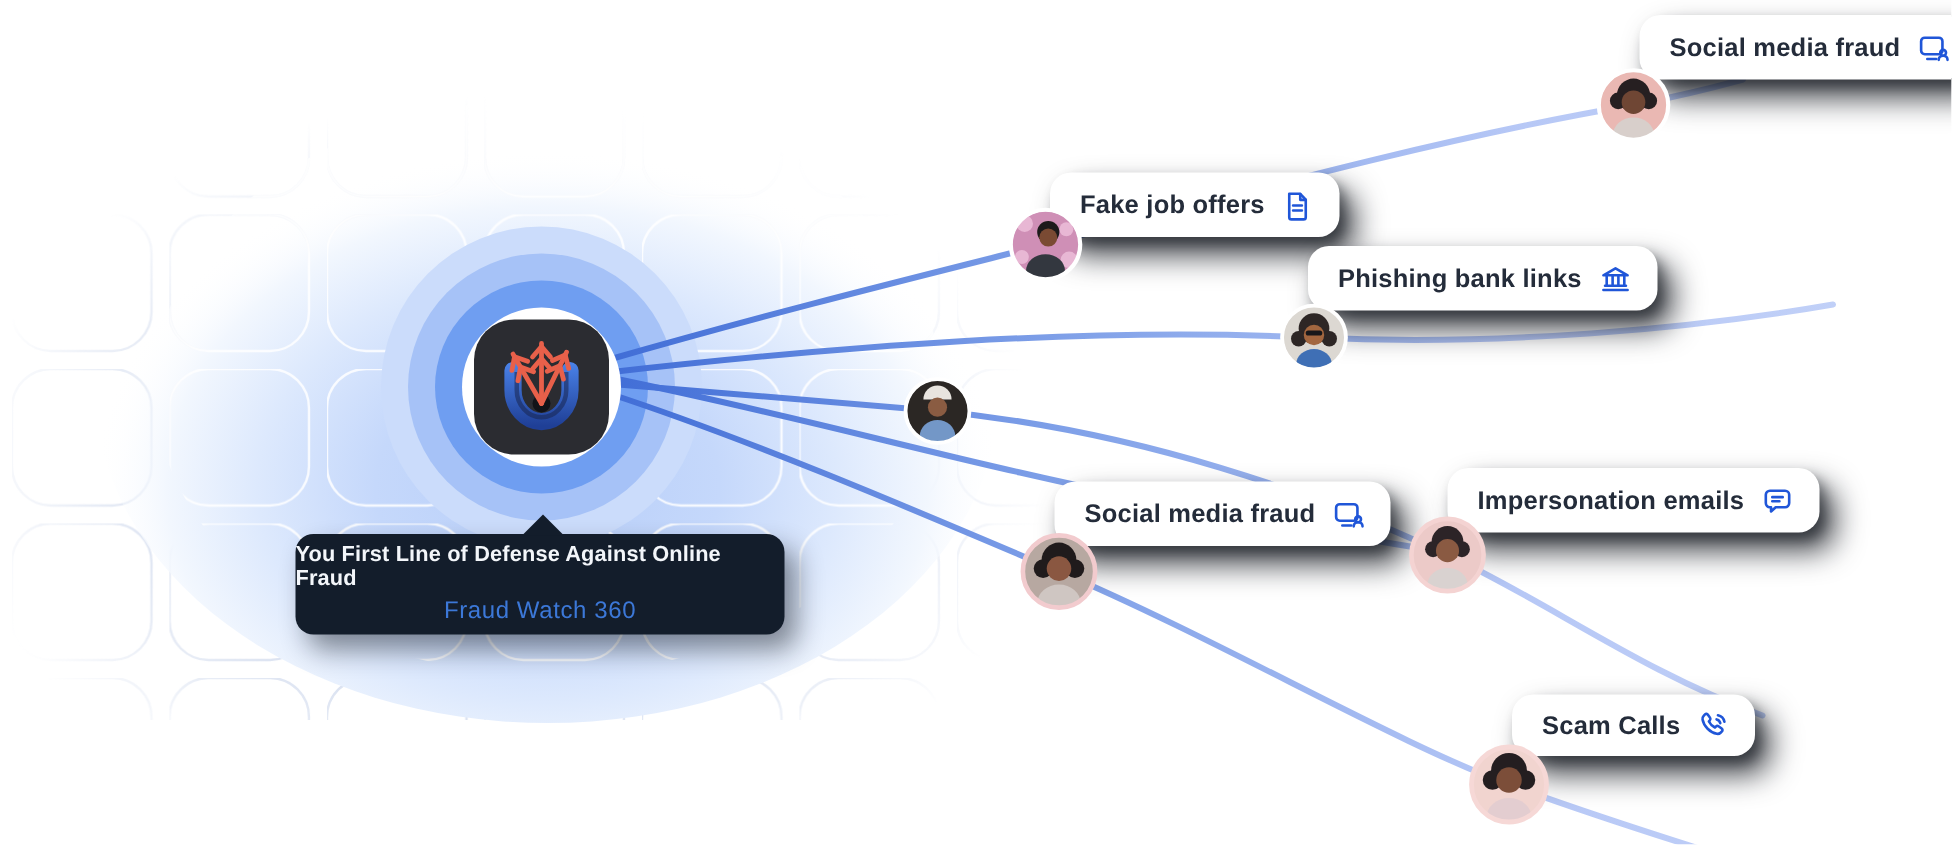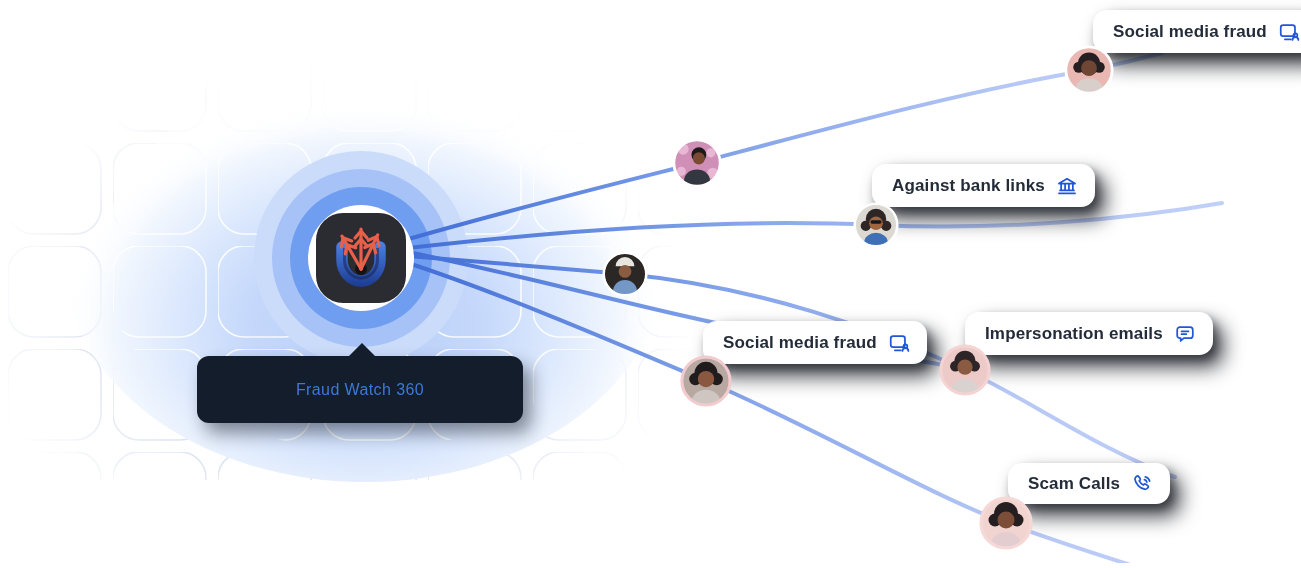--- a/index.html
+++ b/index.html
@@ -136,23 +136,31 @@
   <div class="pill p1">
     <span>Social media fraud</span>
     <svg width="22" height="22" viewBox="0 0 24 24" fill="none" stroke="#2056d8" stroke-width="1.9" stroke-linecap="round" stroke-linejoin="round">
       <rect x="3" y="4.5" width="15.5" height="12" rx="2.6"></rect>
       <path d="M7.5 20 h6.5"></path>
       <circle cx="19" cy="15.5" r="2.1"></circle>
       <path d="M15.8 20.6 c0-1.8 1.4-3 3.2-3 s3.2 1.2 3.2 3"></path>
     </svg>
   </div>
 
+  <div class="pill p2">
+    <span>Fake job offers</span>
+    <svg width="22" height="22" viewBox="0 0 24 24" fill="none" stroke="#2056d8" stroke-width="1.9" stroke-linecap="round" stroke-linejoin="round">
+      <path d="M6 3.5 h8 l4 4.2 v12.8 a1.6 1.6 0 0 1 -1.6 1.6 H7.6 A1.6 1.6 0 0 1 6 20.5 Z"></path>
+      <path d="M14 3.7 v4.2 h3.9"></path>
+      <path d="M8.8 12 h6.4 M8.8 15.6 h6.4"></path>
+    </svg>
+  </div>
 
   <div class="pill p3">
-    <span>Against bank links</span>
+    <span>Phishing bank links</span>
     <svg width="22" height="22" viewBox="0 0 24 24" fill="none" stroke="#2056d8" stroke-width="1.9" stroke-linecap="round" stroke-linejoin="round">
       <path d="M3.2 9.3 L12 4.2 L20.8 9.3 Z"></path>
       <path d="M5.6 9.6 v7 M9.9 9.6 v7 M14.1 9.6 v7 M18.4 9.6 v7"></path>
       <path d="M4.4 16.9 h15.2"></path>
       <path d="M3.2 20 h17.6"></path>
     </svg>
   </div>
 
 
   <div class="pill p5">
@@ -296,16 +304,17 @@
       <circle cx="27" cy="18" r="12" fill="#241e20"></circle>
       <circle cx="16" cy="24" r="6.5" fill="#241e20"></circle>
         <circle cx="38" cy="24" r="6.5" fill="#241e20"></circle>
       <circle cx="27" cy="24" r="8.5" fill="#7c4e39"></circle>
       <ellipse cx="27" cy="49" rx="15" ry="13" fill="#e3cdd0"></ellipse>
     </g>
     <circle cx="27" cy="27" r="25" fill="none" stroke="#f6d8d6" stroke-width="3.2"></circle>
   </svg>
 
   <div class="tooltip">
+    <div class="t1">You First Line of Defense Against Online Fraud</div>
     <div class="t2">Fraud Watch 360</div>
   </div>
 
 </div>
 
 </body></html>

